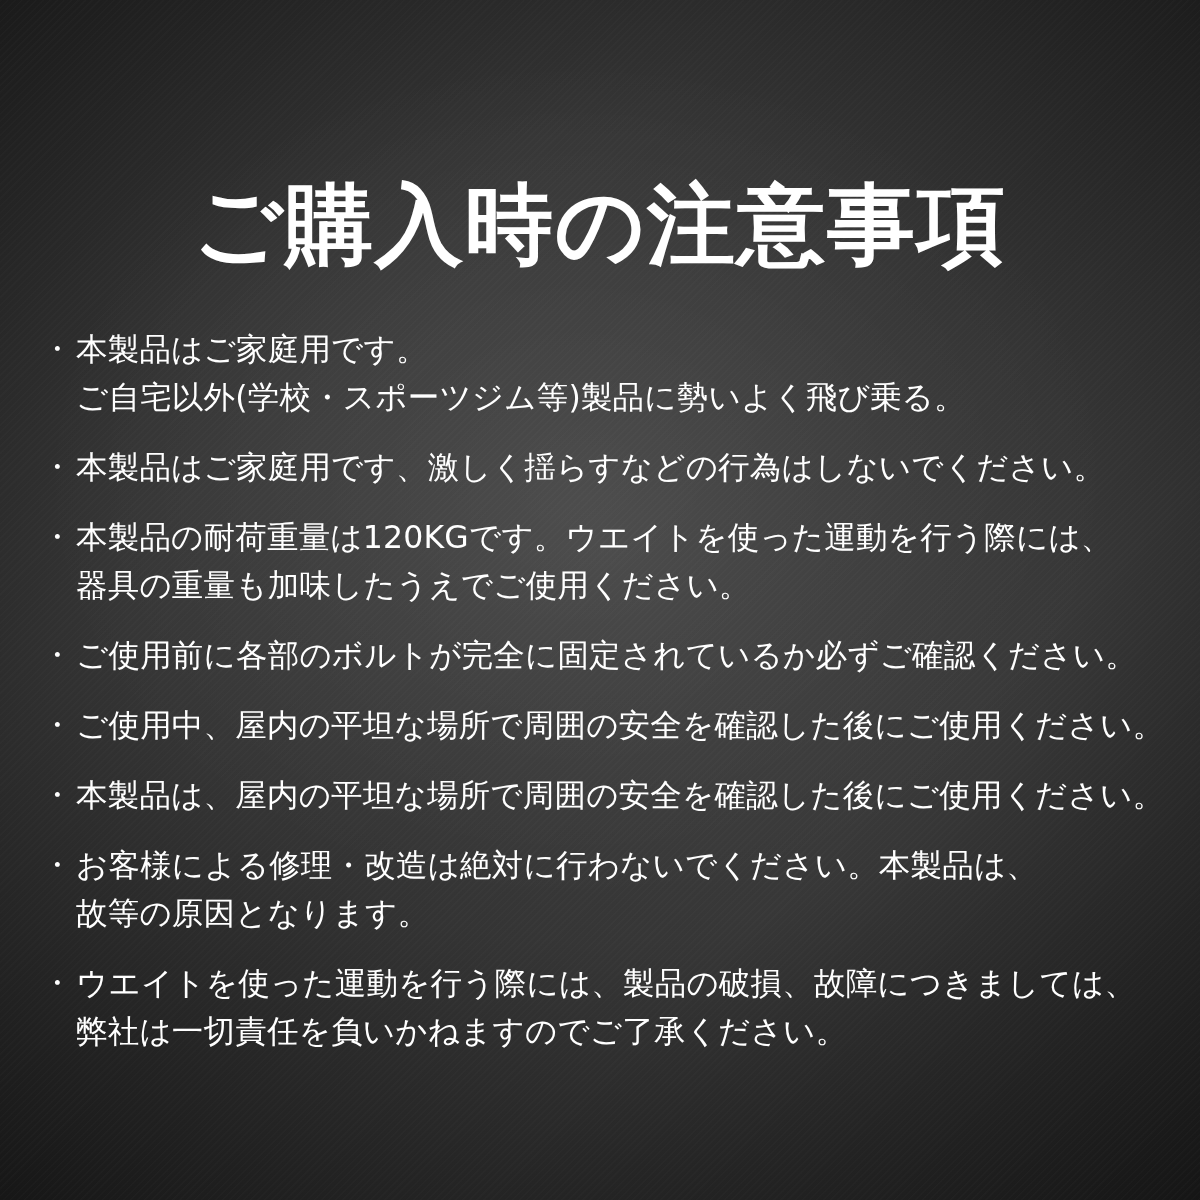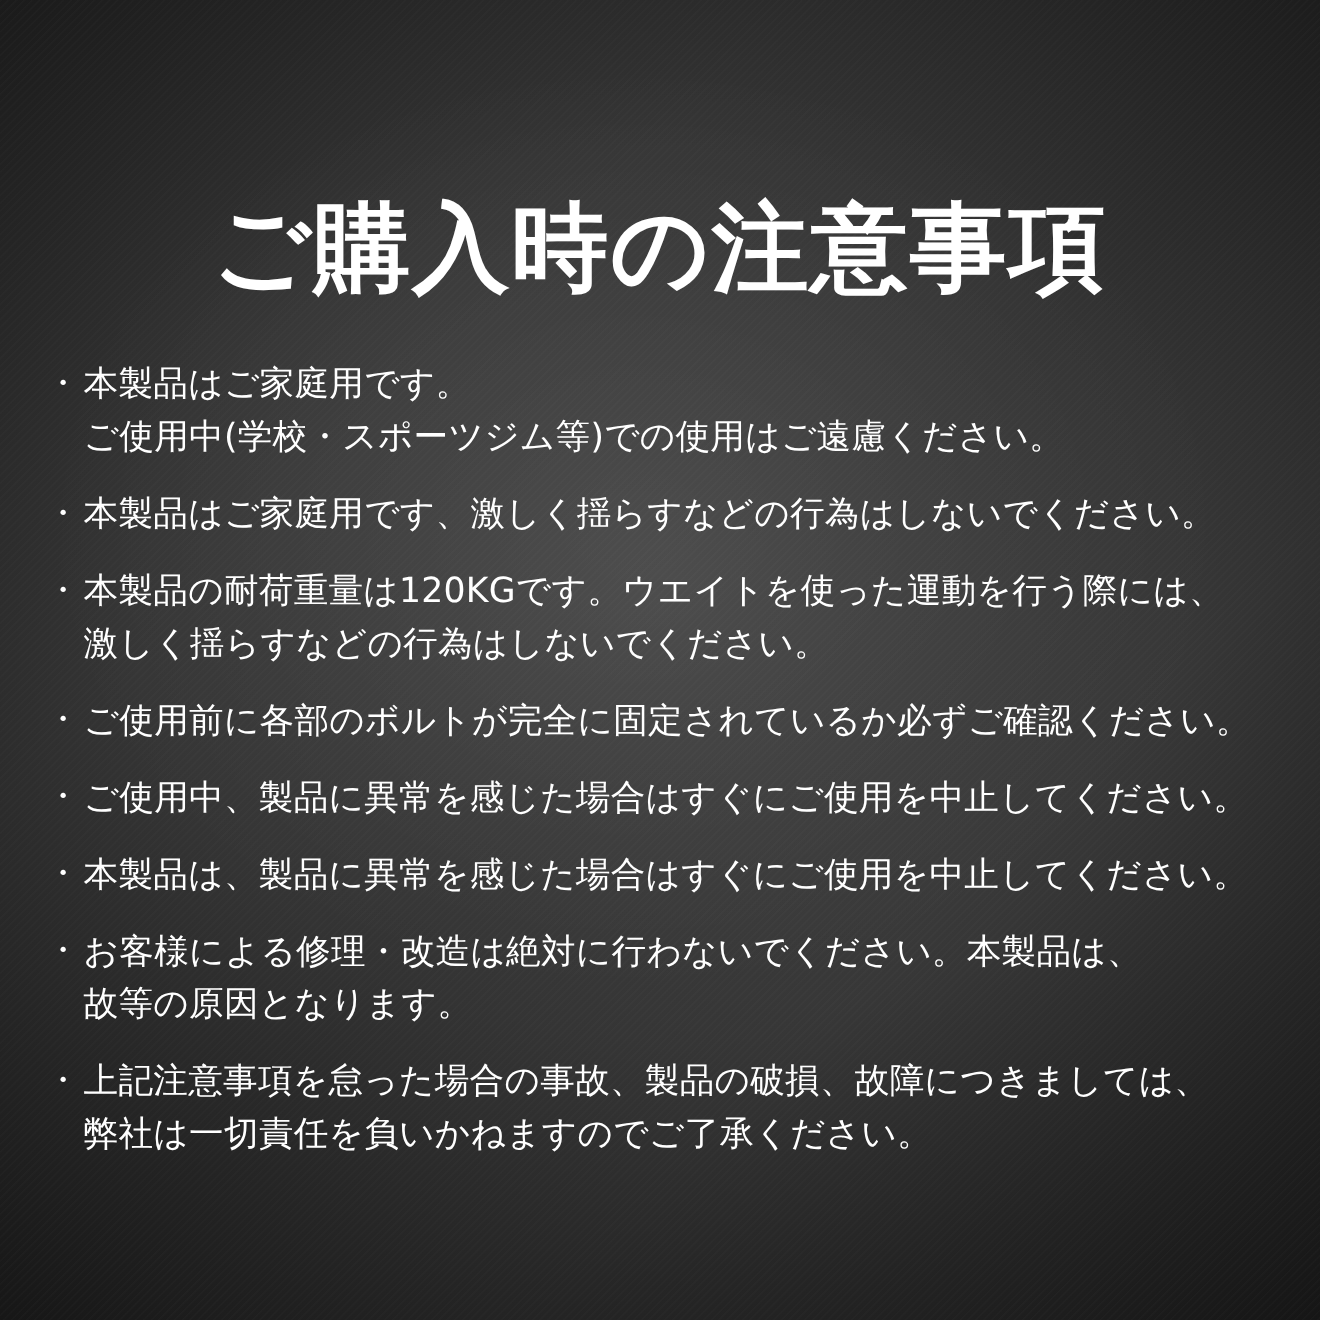--- a/index.html
+++ b/index.html
@@ -97,56 +97,56 @@
 <div class="page">
   <div class="content">
 
     <h1 class="title">ご購入時の注意事項</h1>
 
     <div class="list">
 
       <div class="item">
         <span class="bullet">・</span>
         <span class="item-text">本製品はご家庭用です。
-ご使用中(学校・スポーツジム等)での使用はご遠慮ください。</span>
+ご自宅以外(学校・スポーツジム等)製品に勢いよく飛び乗る。</span>
       </div>
 
       <div class="item">
         <span class="bullet">・</span>
         <span class="item-text">本製品はご家庭用です、激しく揺らすなどの行為はしないでください。</span>
       </div>
 
       <div class="item">
         <span class="bullet">・</span>
         <span class="item-text">本製品の耐荷重量は120KGです。ウエイトを使った運動を行う際には、
-激しく揺らすなどの行為はしないでください。</span>
+器具の重量も加味したうえでご使用ください。</span>
       </div>
 
       <div class="item">
         <span class="bullet">・</span>
         <span class="item-text">ご使用前に各部のボルトが完全に固定されているか必ずご確認ください。</span>
       </div>
 
       <div class="item">
         <span class="bullet">・</span>
-        <span class="item-text">ご使用中、製品に異常を感じた場合はすぐにご使用を中止してください。</span>
+        <span class="item-text">ご使用中、屋内の平坦な場所で周囲の安全を確認した後にご使用ください。</span>
       </div>
 
       <div class="item">
         <span class="bullet">・</span>
-        <span class="item-text">本製品は、製品に異常を感じた場合はすぐにご使用を中止してください。</span>
+        <span class="item-text">本製品は、屋内の平坦な場所で周囲の安全を確認した後にご使用ください。</span>
       </div>
 
       <div class="item">
         <span class="bullet">・</span>
         <span class="item-text">お客様による修理・改造は絶対に行わないでください。本製品は、
 故等の原因となります。</span>
       </div>
 
       <div class="item">
         <span class="bullet">・</span>
-        <span class="item-text">上記注意事項を怠った場合の事故、製品の破損、故障につきましては、
+        <span class="item-text">ウエイトを使った運動を行う際には、製品の破損、故障につきましては、
 弊社は一切責任を負いかねますのでご了承ください。</span>
       </div>
 
     </div>
   </div>
 </div>
 
 </body></html>

